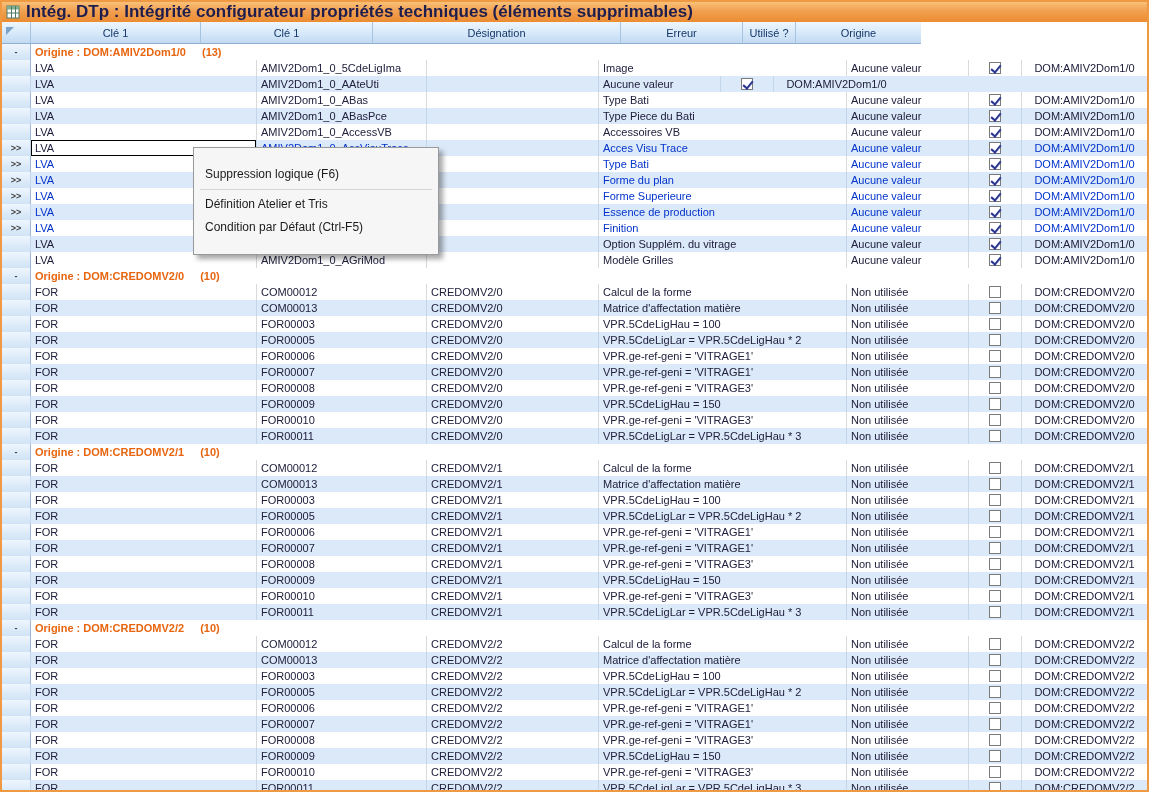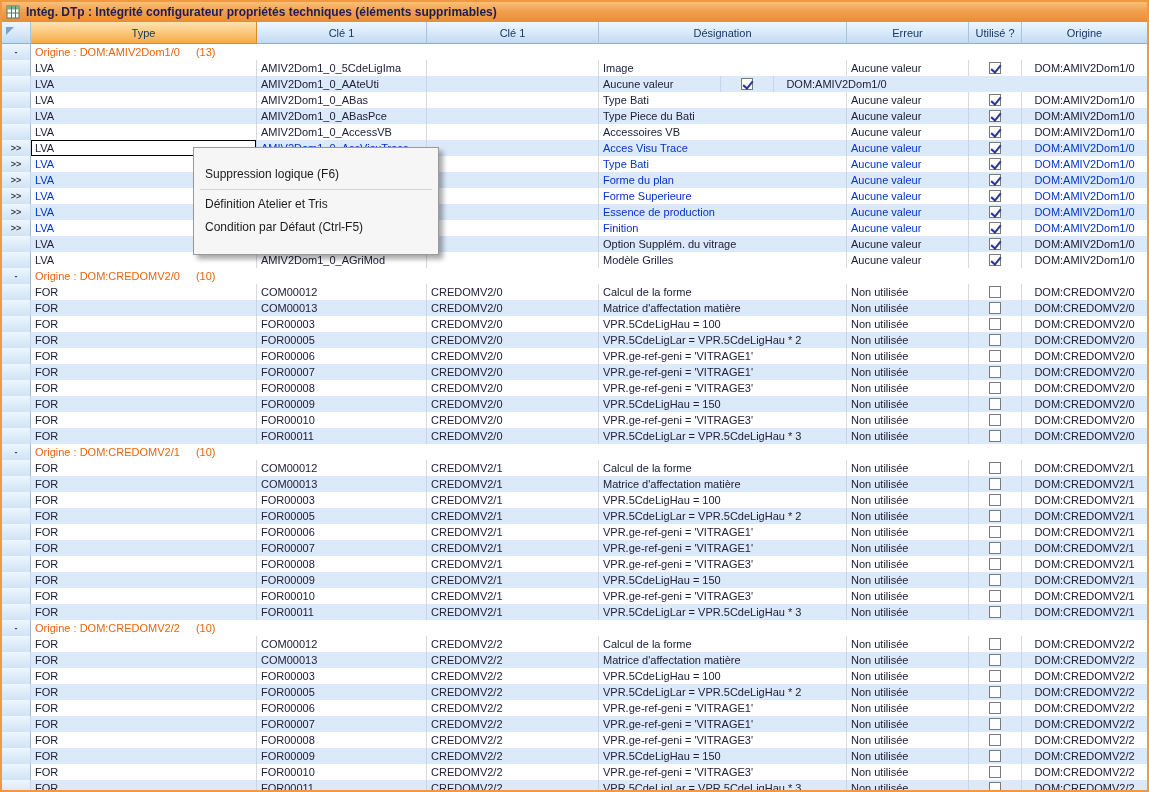--- a/index.html
+++ b/index.html
@@ -1,39 +1,39 @@
 <!DOCTYPE html>
 <html><head>
 <meta charset="utf-8">
 <style>
   html,body{margin:0;padding:0;}
   body{width:1149px;height:792px;overflow:hidden;font-family:"Liberation Sans",sans-serif;background:#fff;}
   .window{position:relative;width:1149px;height:792px;box-sizing:border-box;border:2px solid #ef9a43;overflow:hidden;background:#fff;}
   .titlebar{height:20px;background:linear-gradient(180deg,#f9c079 0%,#f1a050 45%,#ec8c31 100%);display:flex;align-items:center;gap:6px;padding:0 4px;}
-  .title-text{font-size:12px;font-weight:bold;color:#1d1d4e;white-space:nowrap;}
+  .title-text{font-size:17px;font-weight:bold;color:#1d1d4e;white-space:nowrap;}
   
   .grid-header{display:flex;height:22px;}
   .hcell{box-sizing:border-box;background:linear-gradient(180deg,#eef6fe 0%,#d8eafa 50%,#c2daf2 100%);border-right:1px solid #a6c3e1;border-bottom:1px solid #8fb0d3;display:flex;align-items:center;justify-content:center;font-size:11px;color:#16386a;}
   .hcell.sorted{background:linear-gradient(180deg,#fde3b0 0%,#fbc87c 50%,#f5ab45 100%);border-right:1px solid #dd8a25;border-bottom:1px solid #dd8a25;}
   .corner{width:29px;position:relative;}
   .corner::after{content:"";position:absolute;left:4px;top:5px;border-top:8px solid #7ba3cc;border-right:8px solid transparent;}
   .w-type{width:226px}.w-cle1{width:170px}.w-cle2{width:172px}.w-des{width:248px}.w-err{width:122px}.w-uti{width:53px}.w-org{width:125px;border-right:none;}
   
   .grid-body{position:relative;}
   .row{display:flex;height:16px;background:#fff;}
   .row.alt{background:#dbe9f9;}
   .cell{box-sizing:border-box;font-size:11px;line-height:16px;color:#20203e;padding:0 4px;white-space:nowrap;overflow:hidden;border-right:1px solid #dadada;}
   .row.alt .cell{border-right-color:#c3d6eb;}
   .c-type{width:226px}.c-cle1{width:170px}.c-cle2{width:172px}.c-des{width:248px}.c-err{width:122px}
   .c-uti{width:53px;display:flex;align-items:center;justify-content:center;padding:0;}
   .c-org{width:125px;border-right:none;text-align:center;}
   .sel-cell{width:29px;padding:0;text-align:center;background:linear-gradient(180deg,#eef6fe,#d0e3f6);border-right:1px solid #9db9d8;font-size:9px;font-weight:bold;color:#3d3d3d;line-height:16px;}
   .row.selected .cell:not(.sel-cell){color:#0433cc;}
   .group-row{background:#fff;}
-  .group-cell{width:1116px;border-right:none;color:#e8650f;font-weight:normal;font-size:11px;}
+  .group-cell{width:1116px;border-right:none;color:#e8650f;font-weight:bold;font-size:11px;}
   .g-count{margin-left:16px;}
   
   .checkbox{width:12px;height:12px;border:1px solid #7a7a7a;background:#fff;display:inline-block;position:relative;box-sizing:border-box;}
   .checkbox.checked::after{content:"";position:absolute;left:3px;top:0px;width:4px;height:8px;border:solid #283593;border-width:0 2px 2px 0;transform:rotate(40deg);}
   
   .editor-cell{padding:0;position:relative;}
   .cell-editor{position:absolute;left:0;top:0;width:100%;height:16px;box-sizing:border-box;border:1px solid #000;padding:0 3px;font:11px "Liberation Sans",sans-serif;color:#20203e;background:#fff;outline:none;}
   
   .context-menu{position:absolute;left:191px;top:145px;width:244px;background:#f6f6f6;border:1px solid #9a9a9a;box-shadow:4px 4px 5px rgba(0,0,0,0.35);padding:15px 0;z-index:50;}
   .menu-item{height:23px;line-height:23px;padding-left:11px;font-size:12px;color:#1b1b1b;white-space:nowrap;}
@@ -51,21 +51,20 @@
       <line x1="5.5" y1="1" x2="5.5" y2="13" stroke="#4e7a64" stroke-width="1"></line>
       <line x1="9.5" y1="1" x2="9.5" y2="13" stroke="#4e7a64" stroke-width="1"></line>
       <line x1="1" y1="8" x2="13" y2="8" stroke="#4e7a64" stroke-width="1"></line>
     </svg>
     <span class="title-text">Intég. DTp : Intégrité configurateur propriétés techniques (éléments supprimables)</span>
   </div>
 
   <div class="grid">
     <div class="grid-header">
       <div class="hcell corner"></div>
-      <div class="hcell sorted w-type">Type</div>
       <div class="hcell w-cle1">Clé 1</div>
       <div class="hcell w-cle2">Clé 1</div>
       <div class="hcell w-des">Désignation</div>
       <div class="hcell w-err">Erreur</div>
       <div class="hcell w-uti">Utilisé ?</div>
       <div class="hcell w-org">Origine</div>
     </div>
     <div class="grid-body" id="grid-body">
         <div class="row group-row">
           <div class="cell sel-cell">-</div>

